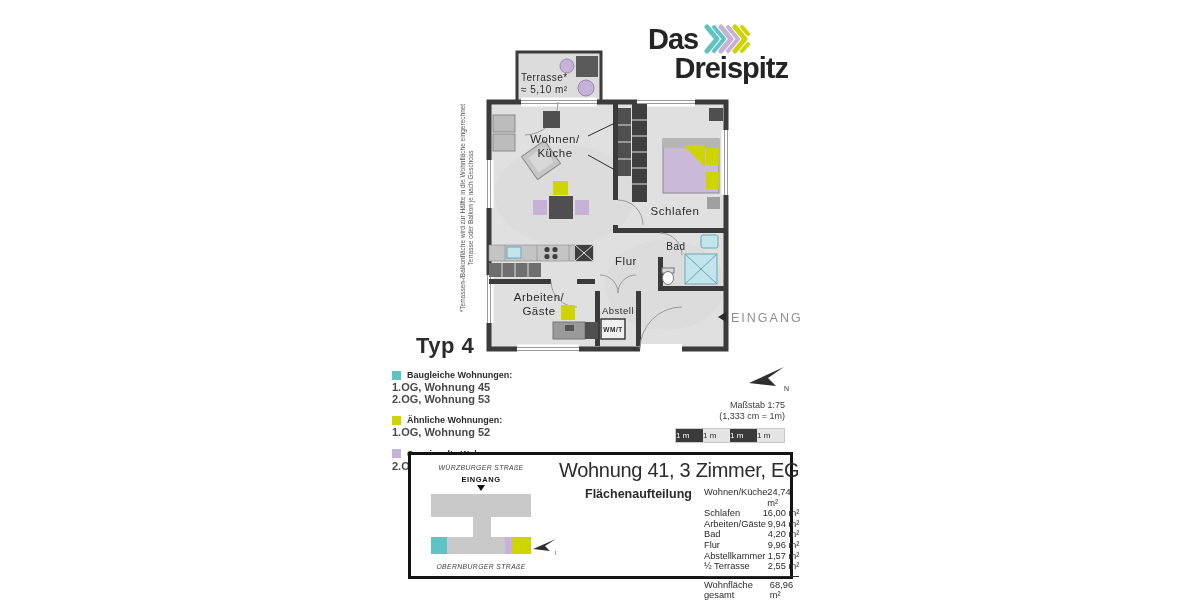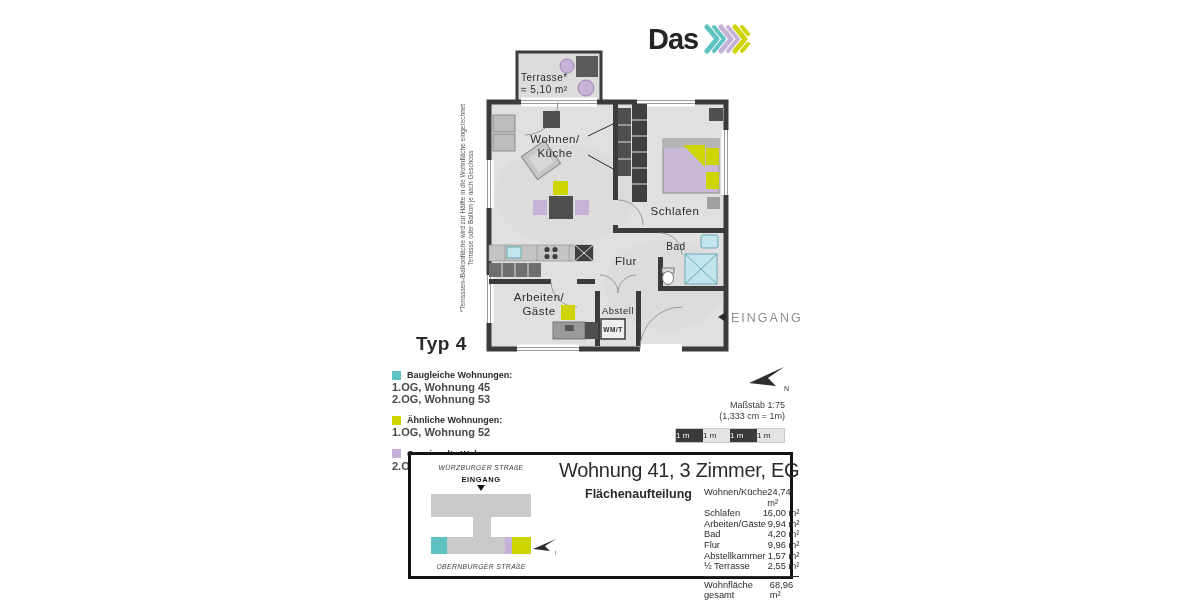--- a/index.html
+++ b/index.html
@@ -17,21 +17,21 @@
   .fp-room{font-size:11.5px;}
   .fp-small{font-size:10px;}
   .fp-tiny{font-size:9.5px;}
   .fp-eingang{font-size:12.5px;fill:#8f8f8f;letter-spacing:2px;}
 
   
   .footnote{position:absolute;left:459px;top:323px;width:230px;transform:rotate(-90deg);
             transform-origin:0 0;font-size:6.5px;line-height:8px;color:#555;text-align:center;}
 
   
-  .typ{position:absolute;left:416px;top:333px;font-size:19px;font-weight:600;letter-spacing:.5px;color:#2b2b2b;}
+  .typ{position:absolute;left:416px;top:333px;font-size:22px;font-weight:600;letter-spacing:.5px;color:#2b2b2b;}
   .legend{position:absolute;left:392px;top:370px;width:170px;}
   .legend-entry{margin-bottom:10px;}
   .legend-head{display:flex;align-items:center;gap:6px;margin-bottom:2px;}
   .legend-head .sq{width:9px;height:9px;display:inline-block;}
   .legend-title{font-size:9px;font-weight:bold;color:#2b2b2b;}
   .legend-item{font-size:11px;color:#4a4a4a;line-height:11.5px;font-weight:bold;}
 
   
   .north-main{position:absolute;left:748px;top:364px;}
   .scale-note{position:absolute;left:680px;top:400px;width:105px;text-align:right;
@@ -67,20 +67,21 @@
       <svg width="46" height="30" viewBox="0 0 46 30">
         <path d="M3,3 L13,15 L3,27" fill="none" stroke="#5fc3c3" stroke-width="5" stroke-linecap="round" stroke-linejoin="round"></path>
         <path d="M10,3 L20,15 L10,27" fill="none" stroke="#5fc3c3" stroke-width="4" stroke-linecap="round" stroke-linejoin="round"></path>
         <path d="M17,3 L27,15 L17,27" fill="none" stroke="#c5b2d6" stroke-width="5" stroke-linecap="round" stroke-linejoin="round"></path>
         <path d="M24,3 L34,15 L24,27" fill="none" stroke="#c5b2d6" stroke-width="4" stroke-linecap="round" stroke-linejoin="round"></path>
         <path d="M31,3 L41,15 L31,27" fill="none" stroke="#cdd400" stroke-width="5" stroke-linecap="round" stroke-linejoin="round"></path>
         <path d="M38,3 L44,10" fill="none" stroke="#cdd400" stroke-width="4" stroke-linecap="round"></path>
         <path d="M44,20 L38,27" fill="none" stroke="#cdd400" stroke-width="4" stroke-linecap="round"></path>
       </svg>
     </div>
+    <div>Dreispitz</div>
   </div>
 
   <svg class="floorplan" width="360" height="330" viewBox="0 0 360 330">
 
     <g>
       <rect x="62" y="17" width="84" height="50" fill="#dcdcdc"></rect>
       <path d="M62,67 L62,17 L146,17 L146,67" fill="none" stroke="#3b3b3b" stroke-width="3"></path>
       <rect x="121" y="21" width="22" height="21" fill="#5a5a5a"></rect>
       <circle cx="112" cy="31" r="7" fill="#c5b2d6" stroke="#9c86b8"></circle>
       <circle cx="131" cy="53" r="8" fill="#c5b2d6" stroke="#9c86b8"></circle>

